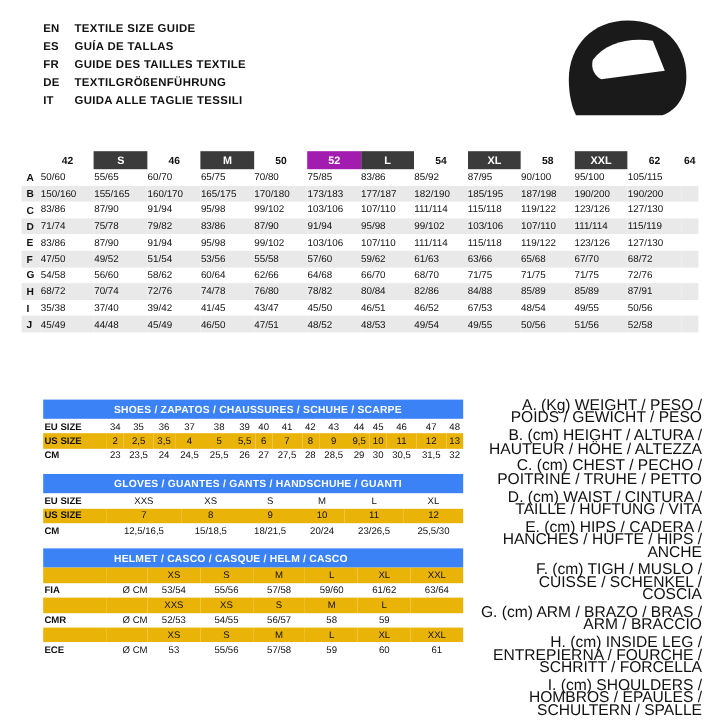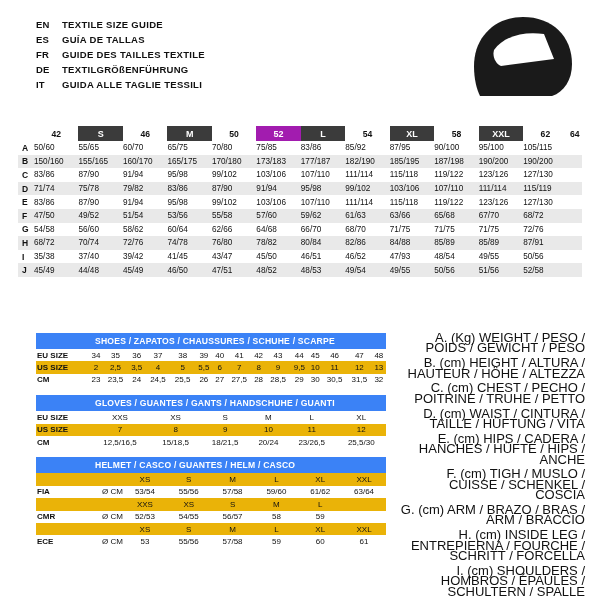--- a/index.html
+++ b/index.html
@@ -268,21 +268,21 @@
     <tr>
       <td class="rowhdr">I</td>
       <td class="cell">35/38</td>
       <td class="cell">37/40</td>
       <td class="cell">39/42</td>
       <td class="cell">41/45</td>
       <td class="cell">43/47</td>
       <td class="cell">45/50</td>
       <td class="cell">46/51</td>
       <td class="cell">46/52</td>
-      <td class="cell">47/93</td>
+      <td class="cell">67/53</td>
       <td class="cell">48/54</td>
       <td class="cell">49/55</td>
       <td class="cell">50/56</td>
       <td class="cell"></td>
     </tr>
 
     <tr class="alt">
       <td class="rowhdr">J</td>
       <td class="cell">45/49</td>
       <td class="cell">44/48</td>
@@ -398,21 +398,21 @@
         <td class="v">20/24</td>
         <td class="v">23/26,5</td>
         <td class="v">25,5/30</td>
       </tr>
     </tbody>
       </table>
 
     <div class="spacer"></div>
 
     <div class="subtitle">
-      <span class="subtitle-inner">HELMET / CASCO / GUANTES / HELM / CASCO</span>
+      <span class="subtitle-inner">HELMET / CASCO / CASQUE / HELM / CASCO</span>
     </div>
     <table class="sub">
 
       <tbody>
           <tr class="shade">
         <td class="lbl"></td>
         <td class="ocm"></td>
         <td class="v">XS</td>
         <td class="v">S</td>
         <td class="v">M</td>

